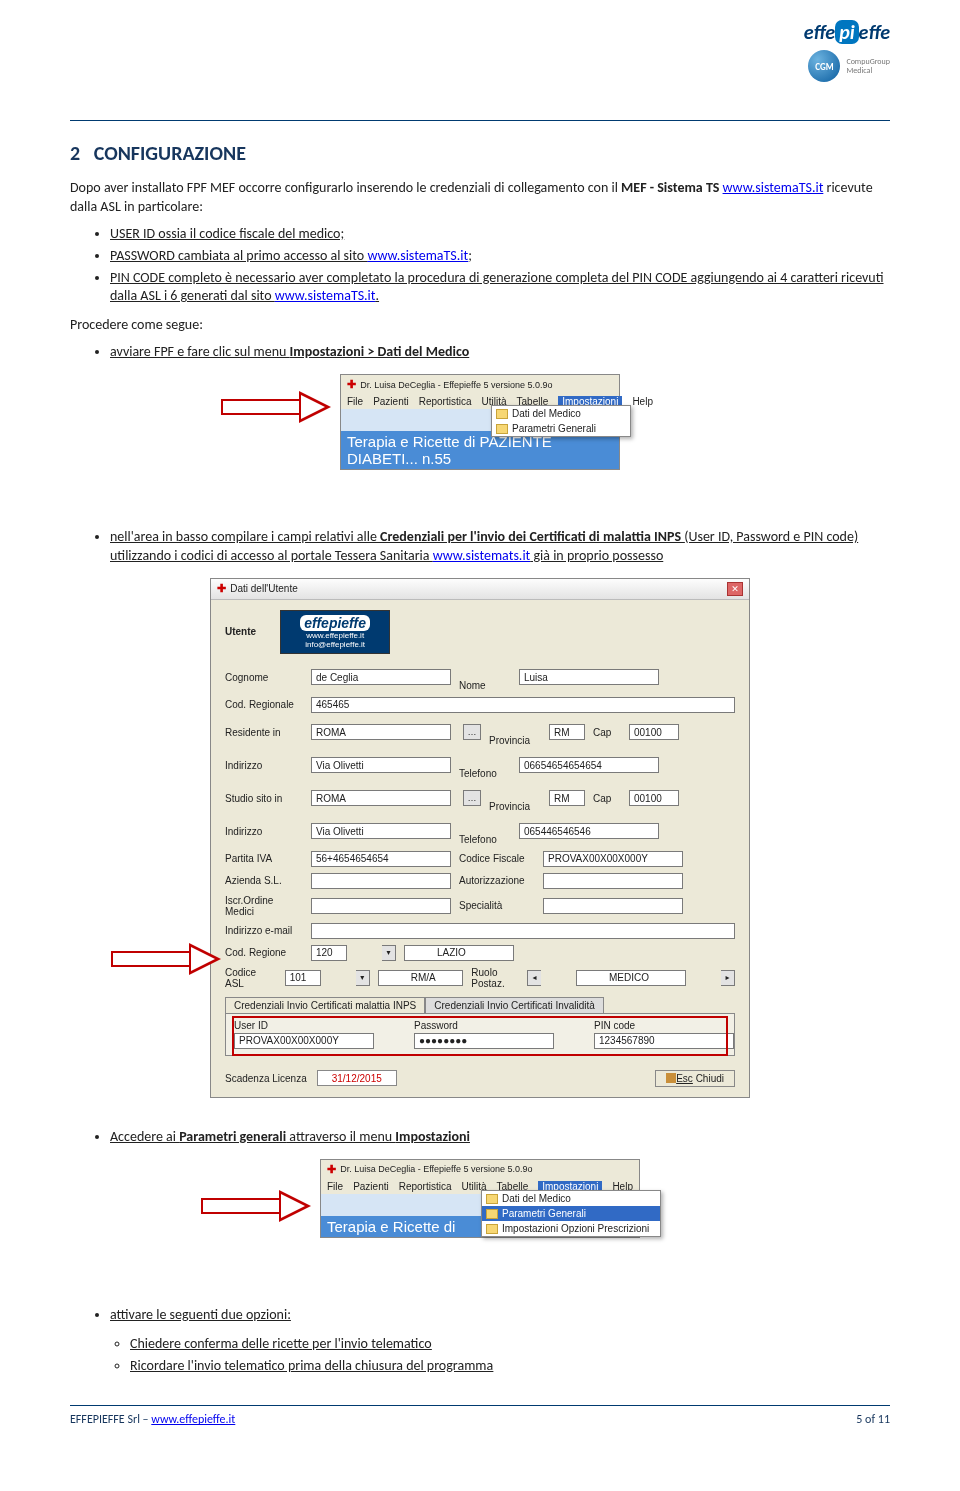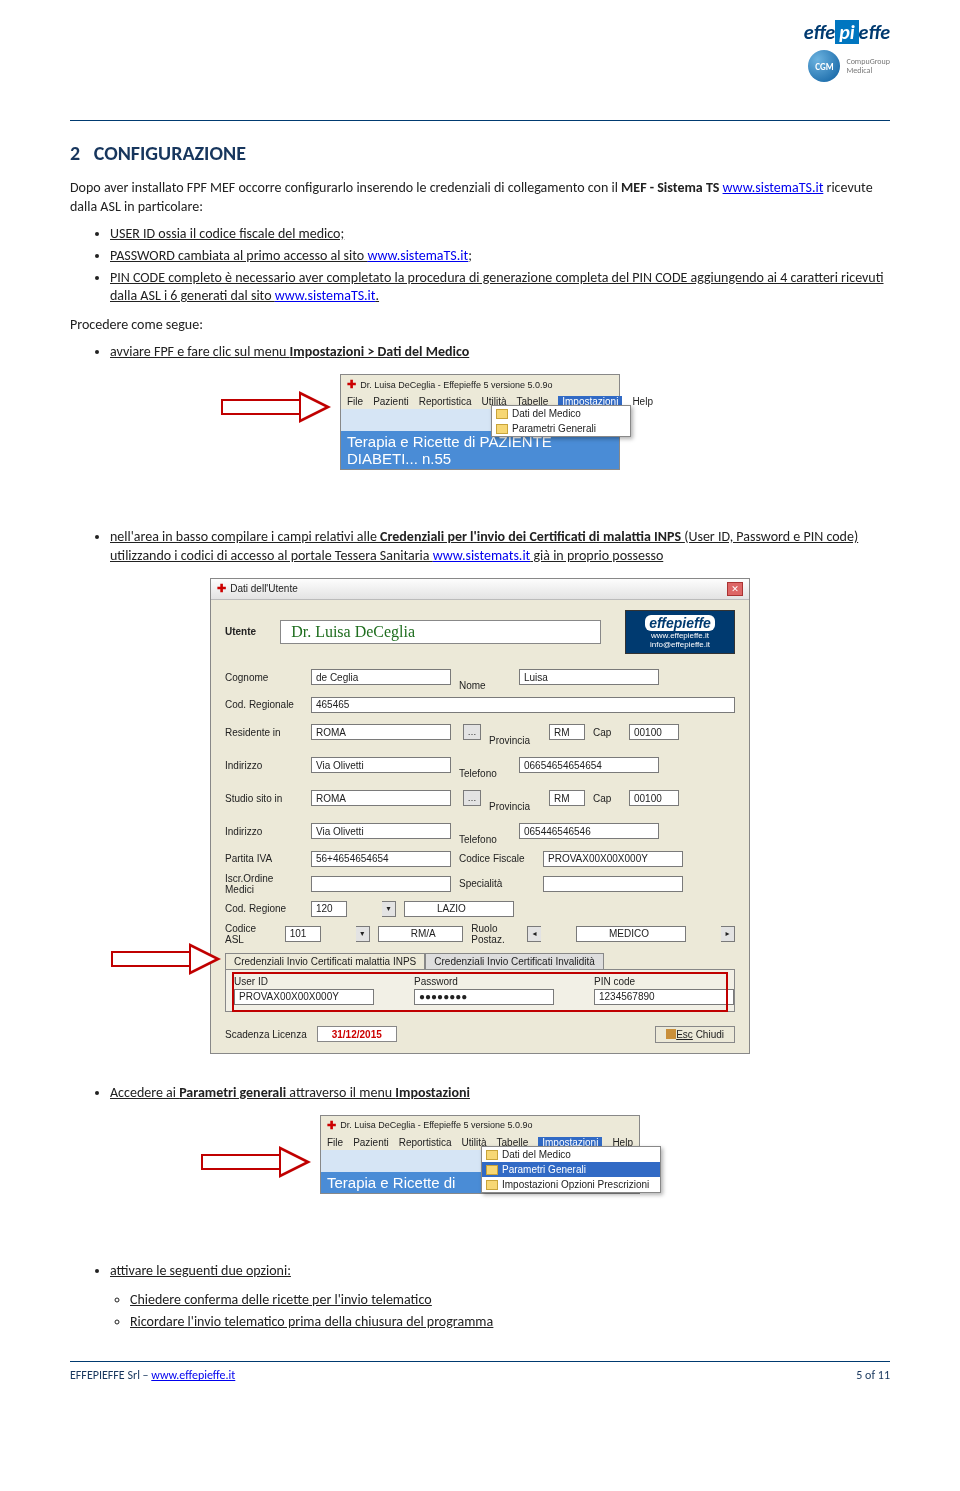--- a/index.html
+++ b/index.html
@@ -25,21 +25,21 @@
   .logo-effepieffe {
     font-size: 20px;
     font-weight: bold;
     font-style: italic;
     color: #003a70;
   }
   .logo-effepieffe .pi {
     background: #0076c0;
     color: #fff;
     padding: 0 4px;
-    border-radius: 0;
+    border-radius: 7px;
   }
   .logo-cgm {
     display: flex;
     align-items: center;
     gap: 6px;
   }
   .cgm-ball {
     width: 32px; height: 32px;
     background: radial-gradient(circle at 30% 30%, #6cb3e0, #0a5c9e);
     border-radius: 50%;
@@ -207,21 +207,21 @@
   .cred-highlight {
     position:absolute; left:6px; right:6px; top:2px; height:40px;
     border:2px solid #c00000;pointer-events:none;
   }
   .cred-cols { display:flex; gap:40px; }
   .cred-col { display:flex;flex-direction:column; }
   .cred-col label { font-size:10px; }
   .cred-col .form-input { width:140px; margin-top:2px; }
   .ss2-arrow { position:absolute; left:-100px; top:368px; }
   .scad-row { display:flex;align-items:center;gap:10px;margin-top:14px; }
-  .scad-input { background:#fff;border:1px solid #888;padding:1px 6px;color:#c00;width:80px;text-align:center;font-size:10px;height:16px;display:flex;align-items:center;justify-content:center;font-weight:bold; }
+  .scad-input { background:#fff;border:1px solid #888;padding:1px 6px;color:#c00;width:80px;text-align:center;font-size:10px;height:16px;display:flex;align-items:center;justify-content:center; }
   .btn-chiudi { margin-left:auto;background:#ece9d8;border:1px solid #888;padding:2px 10px;font-size:10px;display:flex;align-items:center;gap:0; }
   .door-icon{width:10px;height:10px;background:#c98f3a;display:inline-block;}
   .screenshot3 {
     display:inline-block;width:320px;border:1px solid #888;background:#ece9d8;
     font-family:Tahoma,Arial,sans-serif;font-size:10px;position:relative;text-align:left;
   }
   .dropdown3 {
     position:absolute;top:30px;left:160px;width:180px;background:#fff;border:1px solid #888;box-shadow:2px 2px 4px rgba(0,0,0,.3);
   }
   .dropdown3 div{padding:2px 6px 2px 20px;position:relative;}
@@ -325,21 +325,20 @@
     <div class="ss2-title">
       <div style="display:flex;align-items:center;gap:4px;">
         <span class="plus-icon">✚</span>
         <span>Dati dell'Utente</span>
       </div>
       <div class="ss2-close">✕</div>
     </div>
     <div class="ss2-body">
       <div class="utente-row">
         <b>Utente</b>
-        <div class="utente-name">Dr. Luisa DeCeglia</div>
         <div class="logo-box">
           <div class="ef">effepieffe</div>
           <div>www.effepieffe.it</div>
           <div>info@effepieffe.it</div>
         </div>
       </div>
 
       <div class="form-row">
         <span class="form-label">Cognome</span>
         <div class="form-input fi-lg">de Ceglia</div>
@@ -380,24 +379,34 @@
         <span class="form-label sm">Telefono</span>
         <div class="form-input fi-lg">065446546546</div>
       </div>
       <div class="form-row">
         <span class="form-label">Partita IVA</span>
         <div class="form-input fi-lg">56+4654654654</div>
         <span class="form-label" style="width:76px">Codice Fiscale</span>
         <div class="form-input fi-lg">PROVAX00X00X000Y</div>
       </div>
       <div class="form-row">
+        <span class="form-label">Azienda S.L.</span>
+        <div class="form-input fi-lg"></div>
+        <span class="form-label" style="width:76px">Autorizzazione</span>
+        <div class="form-input fi-lg"></div>
+      </div>
+      <div class="form-row">
         <span class="form-label" style="line-height:1.1">Iscr.Ordine Medici</span>
         <div class="form-input fi-lg"></div>
         <span class="form-label" style="width:76px">Specialità</span>
         <div class="form-input fi-lg"></div>
+      </div>
+      <div class="form-row">
+        <span class="form-label">Indirizzo e-mail</span>
+        <div class="form-input fi-full"></div>
       </div>
       <div class="form-row">
         <span class="form-label">Cod. Regione</span>
         <div class="combo">
           <div class="form-input fi-xs">120</div>
             <div class="arrow-btn">▾</div>
         </div>
         <div class="form-input fi-md">LAZIO</div>
       </div>
       <div class="form-row">

